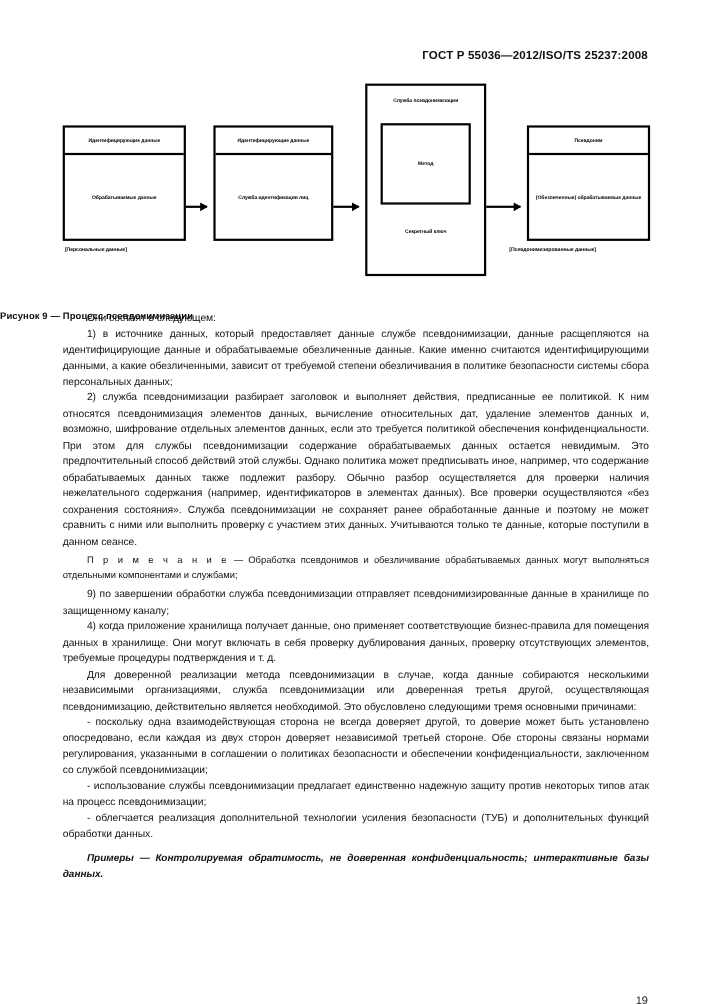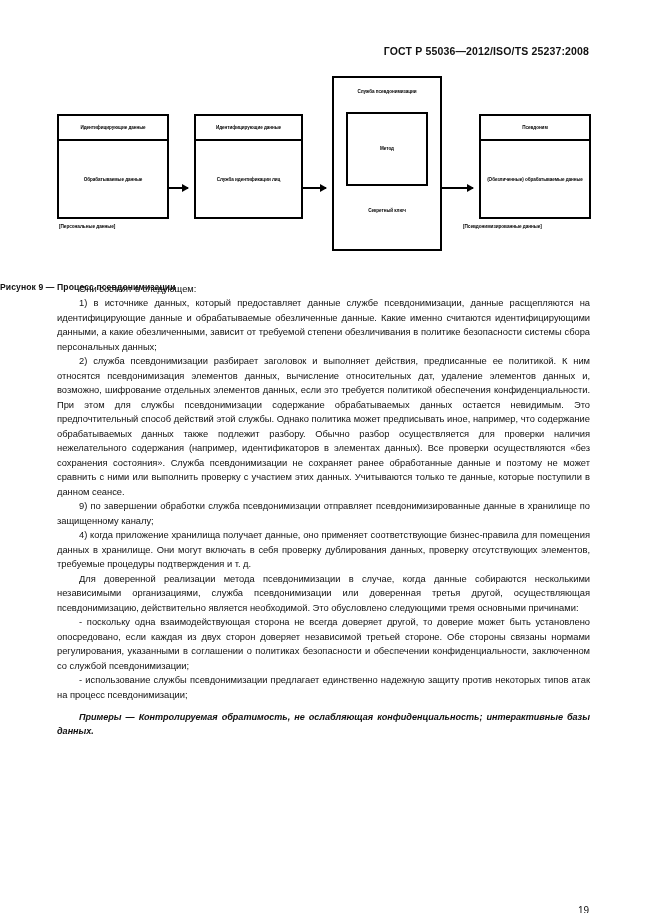--- a/index.html
+++ b/index.html
@@ -296,31 +296,33 @@
   <div class="figure-caption">Рисунок 9 — Процесс псевдонимизации</div>
 
   <div class="body-text">
 
     <p>Они состоят в следующем:</p>
 
     <p>1) в источнике данных, который предоставляет данные службе псевдонимизации, данные расщепляются на идентифицирующие данные и обрабатываемые обезличенные данные. Какие именно считаются идентифицирующими данными, а какие обезличенными, зависит от требуемой степени обезличивания в политике безопасности системы сбора персональных данных;</p>
 
     <p>2) служба псевдонимизации разбирает заголовок и выполняет действия, предписанные ее политикой. К ним относятся псевдонимизация элементов данных, вычисление относительных дат, удаление элементов данных и, возможно, шифрование отдельных элементов данных, если это требуется политикой обеспечения конфиденциальности. При этом для службы псевдонимизации содержание обрабатываемых данных остается невидимым. Это предпочтительный способ действий этой службы. Однако политика может предписывать иное, например, что содержание обрабатываемых данных также подлежит разбору. Обычно разбор осуществляется для проверки наличия нежелательного содержания (например, идентификаторов в элементах данных). Все проверки осуществляются «без сохранения состояния». Служба псевдонимизации не сохраняет ранее обработанные данные и поэтому не может сравнить с ними или выполнить проверку с участием этих данных. Учитываются только те данные, которые поступили в данном сеансе.</p>
 
+    <p class="note"><span class="note-lead">П р и м е ч а н и е</span><span> — Обработка псевдонимов и обезличивание обрабатываемых данных могут выполняться отдельными компонентами и службами;</span></p>
 
     <p>9) по завершении обработки служба псевдонимизации отправляет псевдонимизированные данные в хранилище по защищенному каналу;</p>
 
     <p>4) когда приложение хранилища получает данные, оно применяет соответствующие бизнес-правила для помещения данных в хранилище. Они могут включать в себя проверку дублирования данных, проверку отсутствующих элементов, требуемые процедуры подтверждения и т. д.</p>
 
     <p>Для доверенной реализации метода псевдонимизации в случае, когда данные собираются несколькими независимыми организациями, служба псевдонимизации или доверенная третья другой, осуществляющая псевдонимизацию, действительно является необходимой. Это обусловлено следующими тремя основными причинами:</p>
 
     <p>- поскольку одна взаимодействующая сторона не всегда доверяет другой, то доверие может быть установлено опосредовано, если каждая из двух сторон доверяет независимой третьей стороне. Обе стороны связаны нормами регулирования, указанными в соглашении о политиках безопасности и обеспечении конфиденциальности, заключенном со службой псевдонимизации;</p>
 
     <p>- использование службы псевдонимизации предлагает единственно надежную защиту против некоторых типов атак на процесс псевдонимизации;</p>
 
-
-    <p class="examples">Примеры — Контролируемая обратимость, не ослабляющая конфиденциальность; интерактивные базы данных.</p>
+    <p>- облегчается реализация дополнительной технологии усиления безопасности (ТУБ) и дополнительных функций обработки данных.</p>
+
+    <p class="examples">Примеры — Контролируемая обратимость, не доверенная конфиденциальность; интерактивные базы данных.</p>
 
   </div>
 
   <div class="page-number">19</div>
 
 </div>
 
 </body></html>

